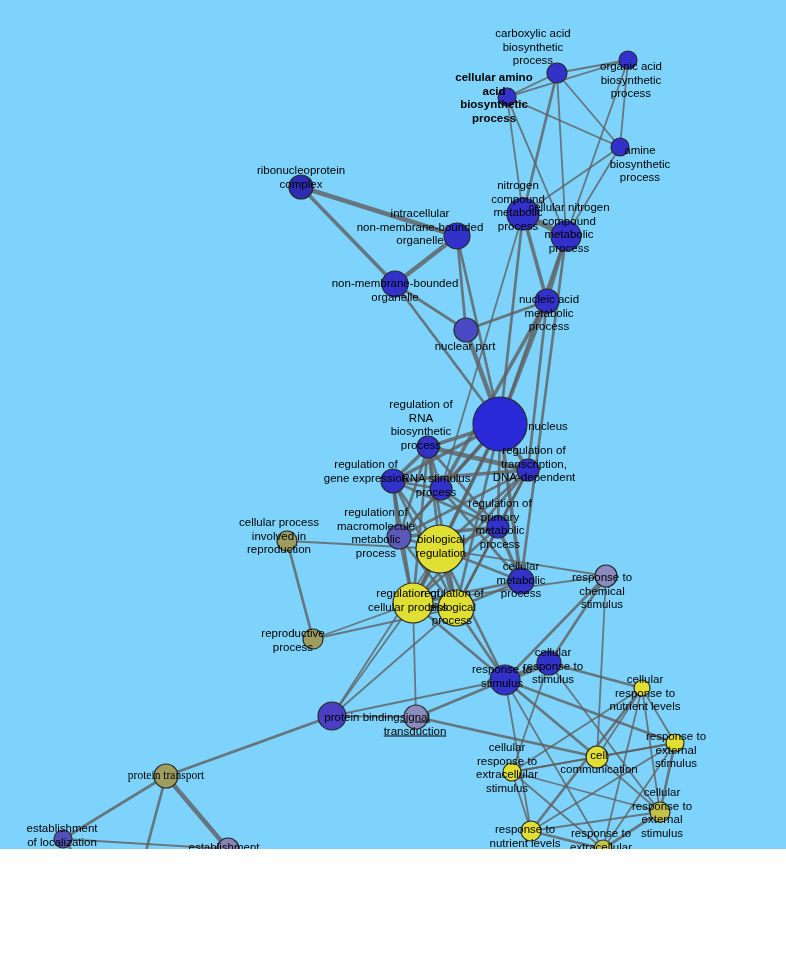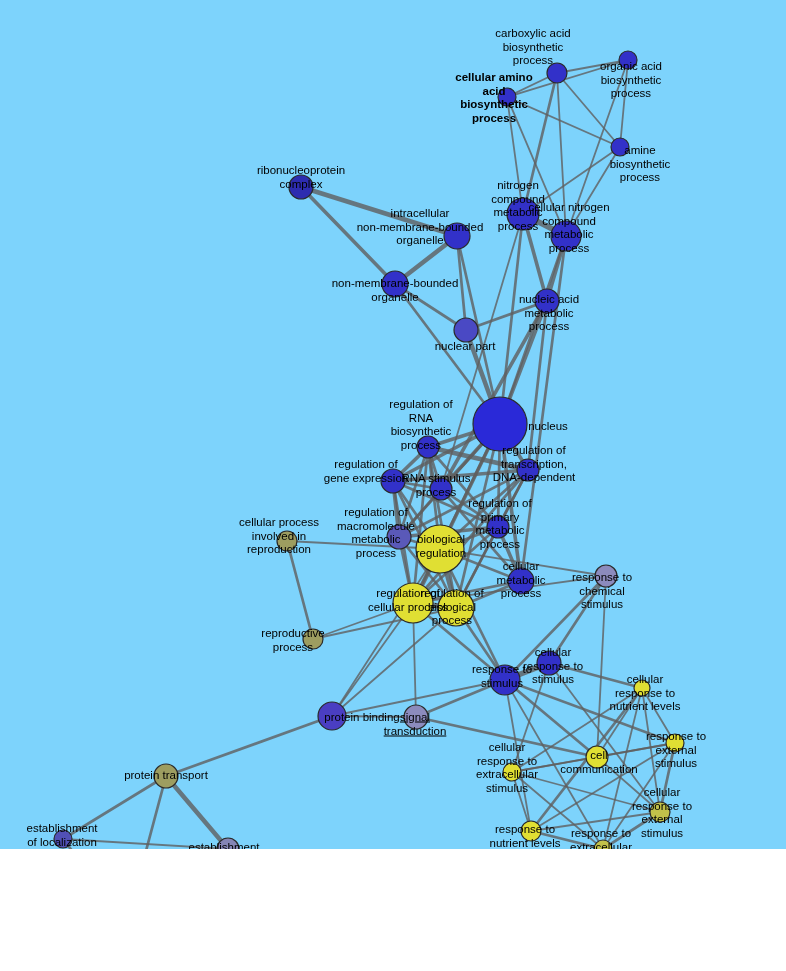--- a/index.html
+++ b/index.html
@@ -318,21 +318,21 @@
 stimulus</div>
       <div class="node-label" style="left: 662px; top: 813px; color: rgb(0, 0, 0);">cellular
 response to
 external
 stimulus</div>
       <div class="node-label" style="left: 525px; top: 836px; color: rgb(0, 0, 0);">response to
 nutrient levels</div>
       <div class="node-label" style="left: 601px; top: 847px; color: rgb(0, 0, 0);">response to
 extracellular
 stimulus</div>
-      <div class="node-label" style="left: 166px; top: 776px; color: rgb(0, 0, 0);">protein transport</div>
+      <div class="node-label" style="left: 166px; top: 776px; color: rgb(0, 0, 0); font-family: Liberation Serif, serif;">protein transport</div>
       <div class="node-label" style="left: 62px; top: 842px; color: rgb(0, 0, 0);">establishment
 of localization
 in cell</div>
       <div class="node-label" style="left: 224px; top: 861px; color: rgb(0, 0, 0);">establishment
 of protein
 localization</div>
       <div class="node-label" style="left: 127px; top: 933px; color: rgb(0, 0, 0);">intracellular
 transport</div>
     </div>
 </div>

